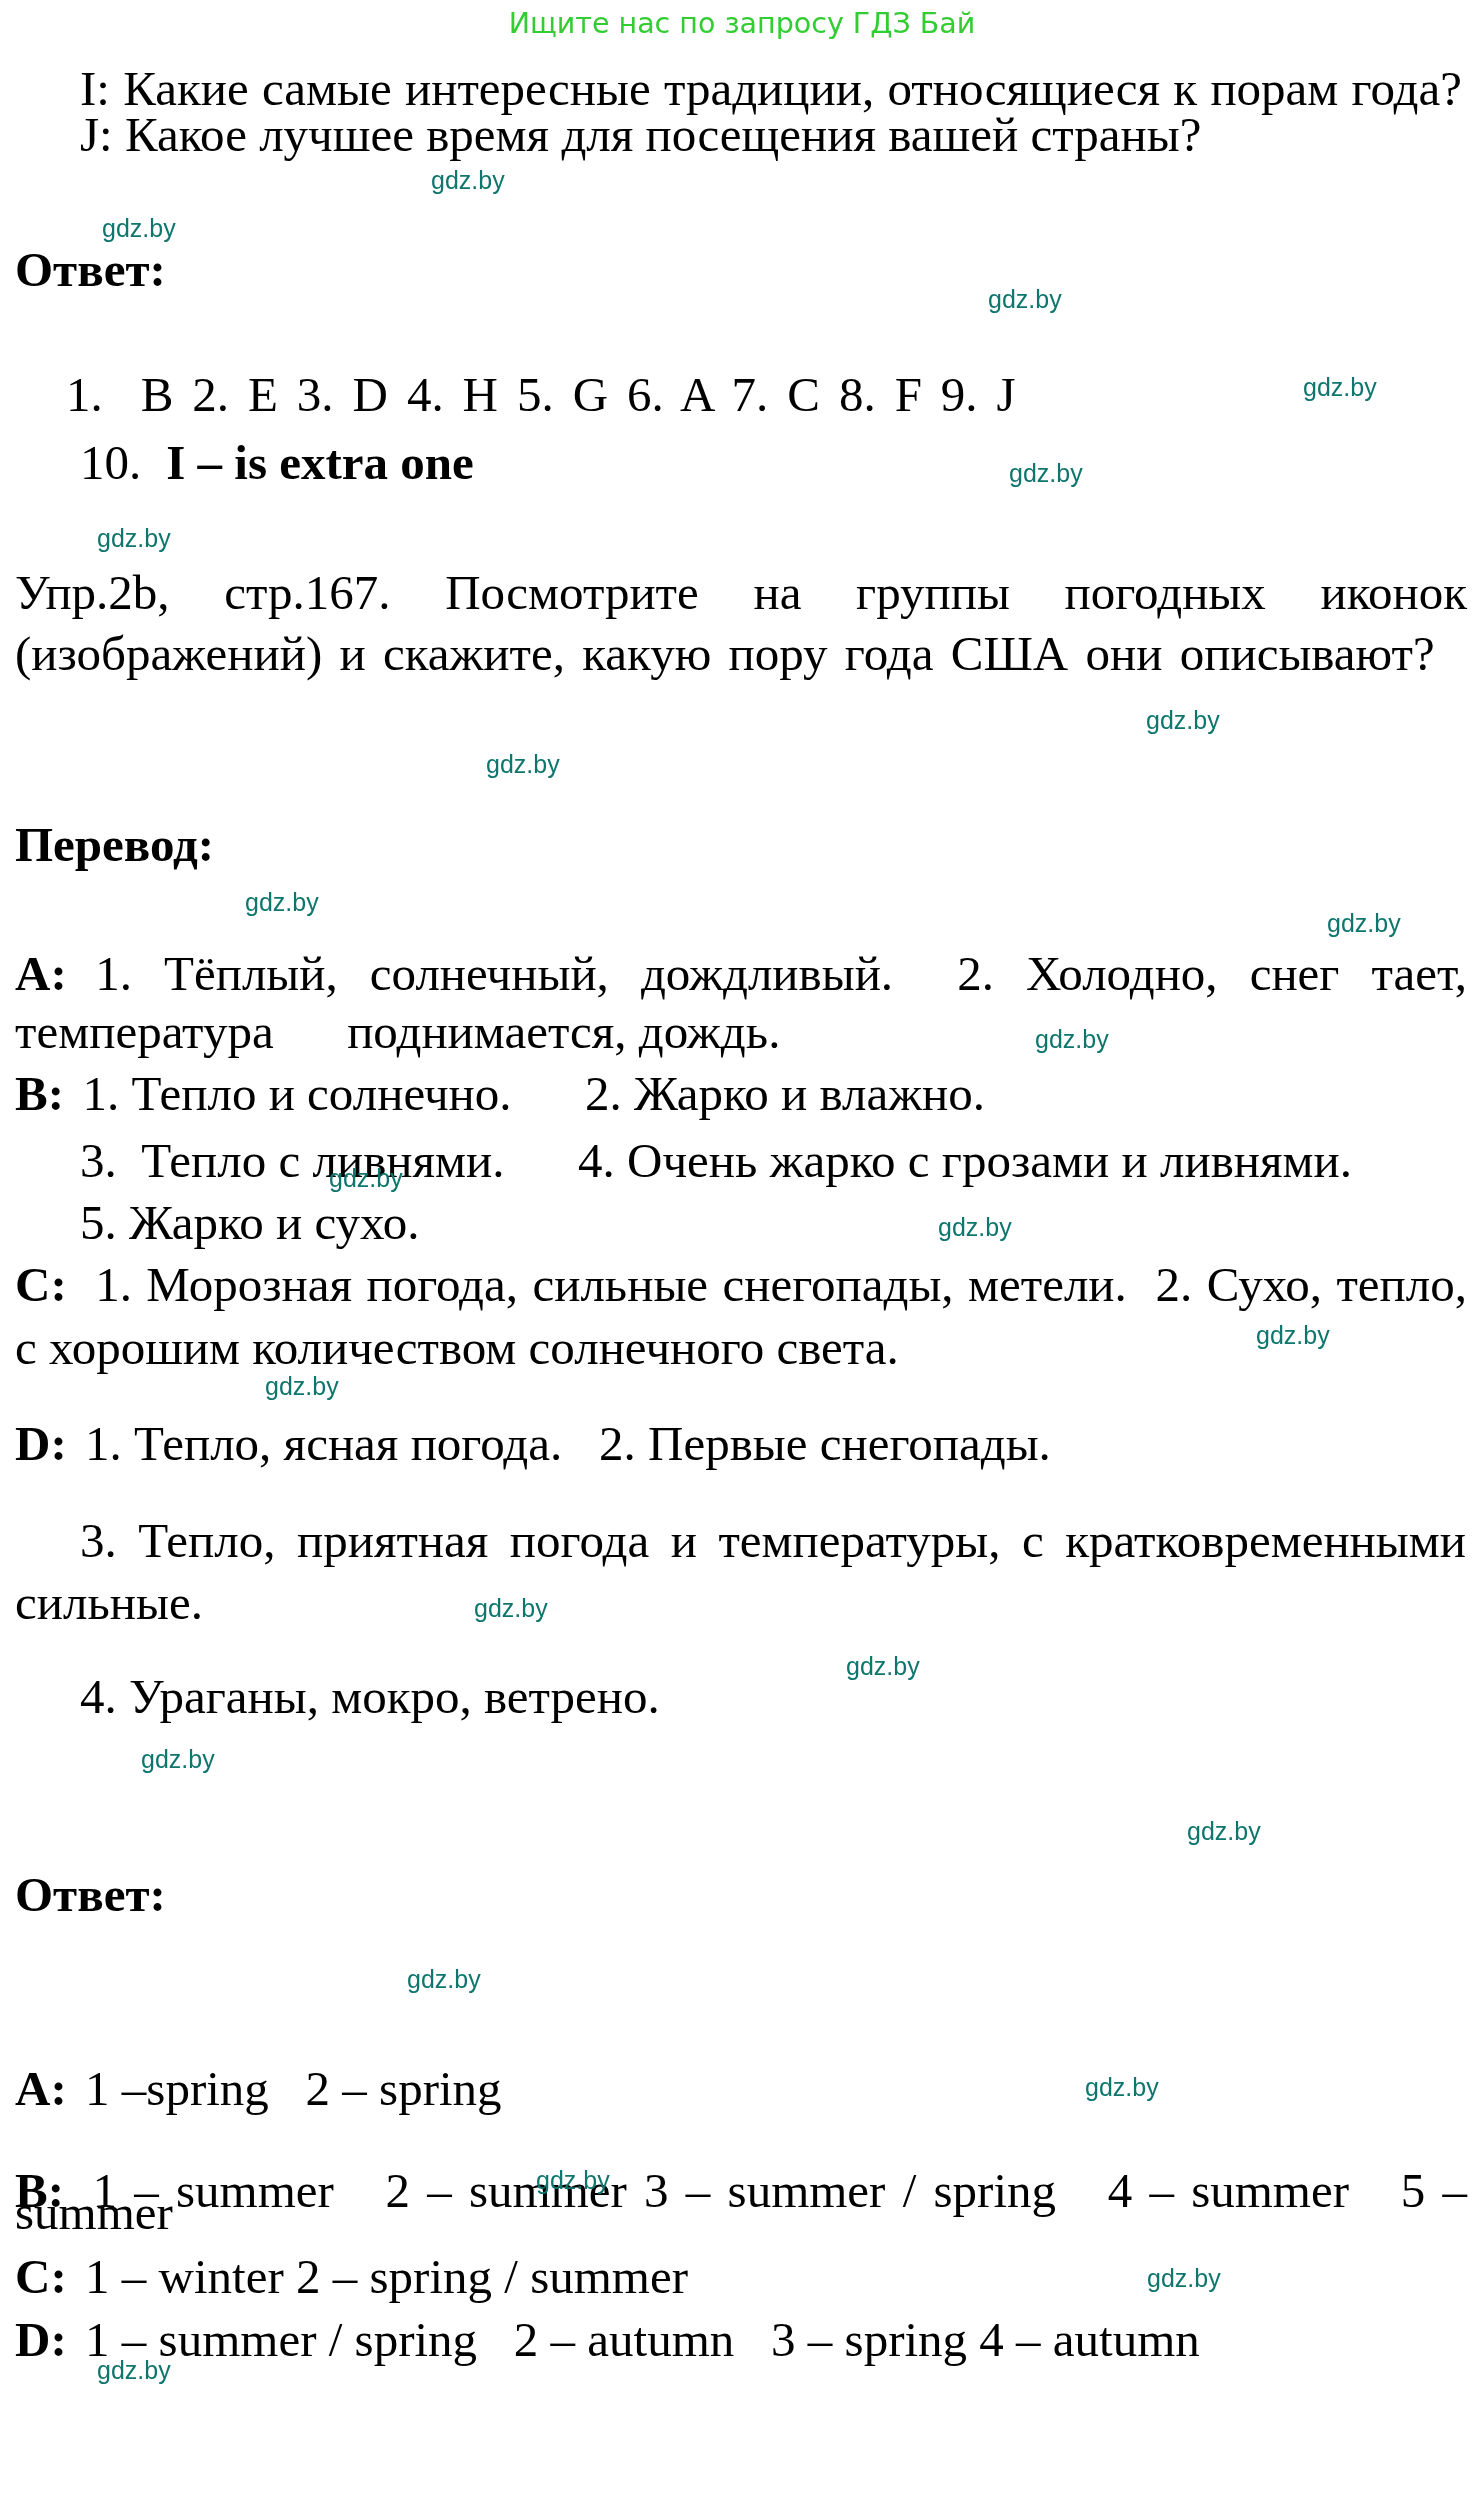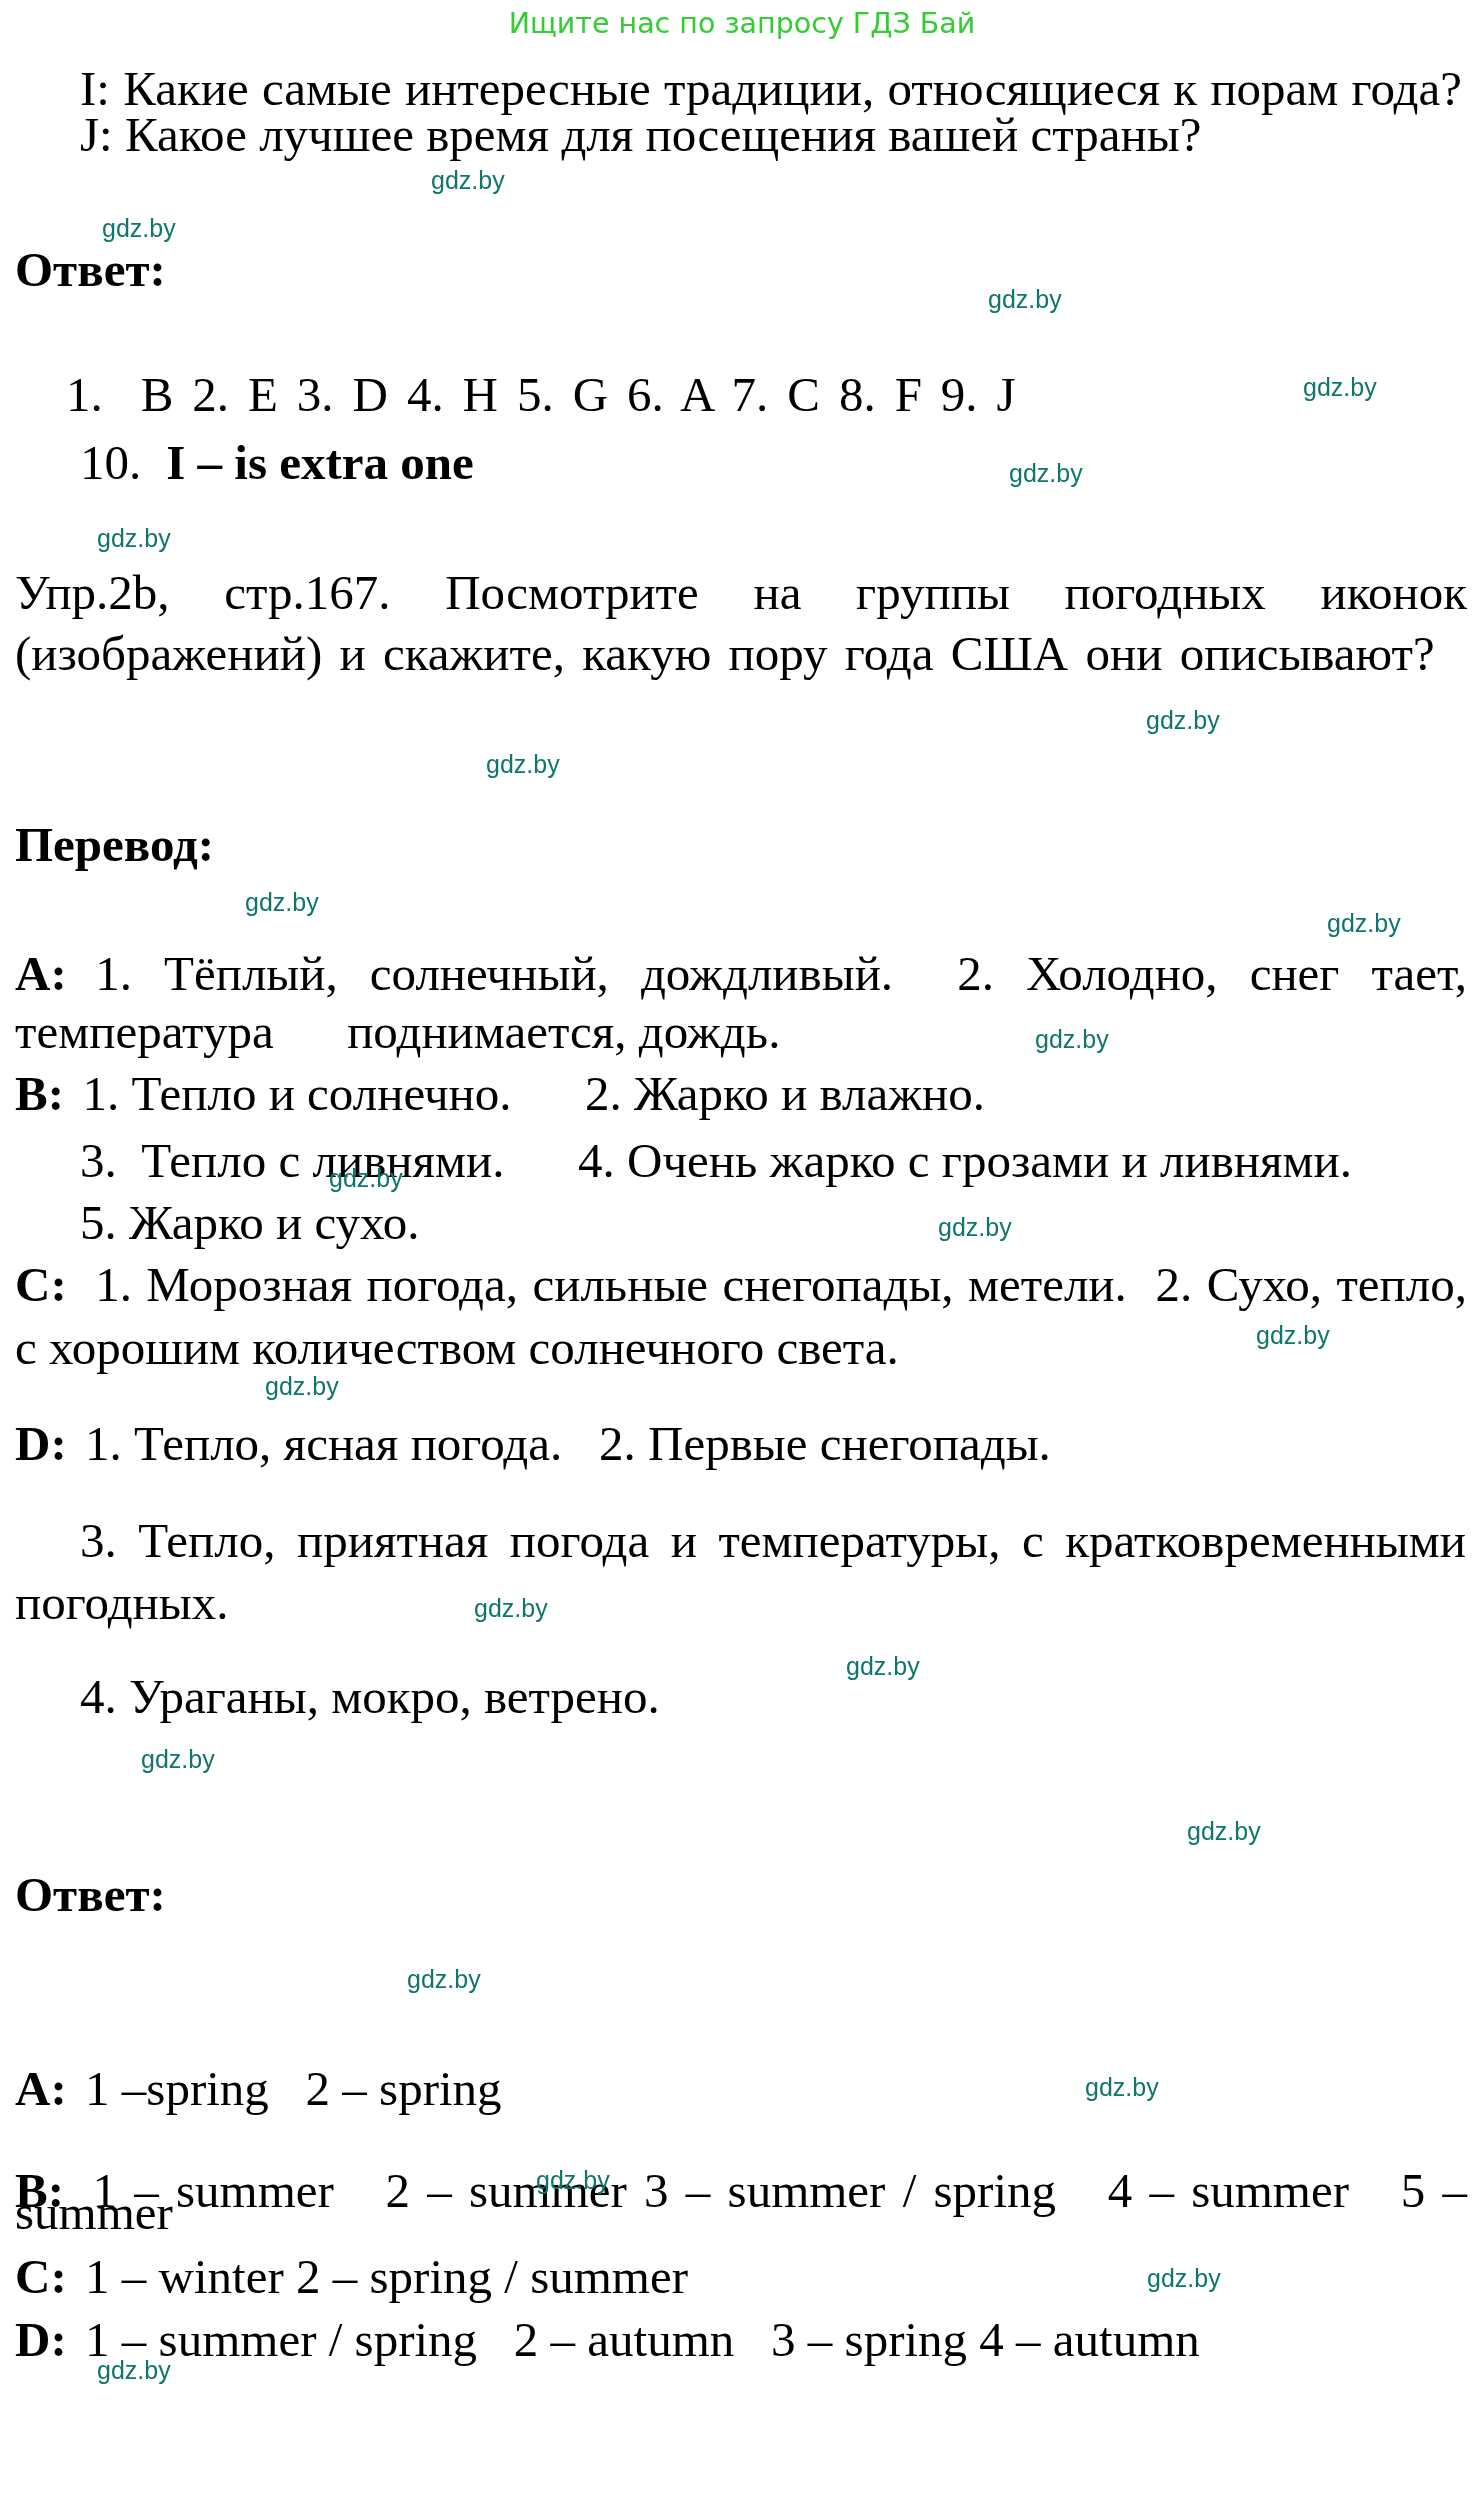--- a/index.html
+++ b/index.html
@@ -45,21 +45,21 @@
 
   <div class="line" style="left:15px;top:1065px;"><span class="lbl">B:</span><span>1. Тепло и солнечно.      2. Жарко и влажно.</span></div>
   <div class="line" style="left:80px;top:1132px;">3.  Тепло с ливнями.      4. Очень жарко с грозами и ливнями.</div>
   <div class="line" style="left:80px;top:1194px;">5. Жарко и сухо.</div>
 
   <div class="line just" style="left:15px;top:1256px;width:1452px;"><span class="lbl">C:</span><span>1. Морозная погода, сильные снегопады, метели.  2. Сухо, тепло,</span></div>
   <div class="line" style="left:15px;top:1319px;">с хорошим количеством солнечного света.</div>
 
   <div class="line" style="left:15px;top:1415px;"><span class="lbl">D:</span><span>1. Тепло, ясная погода.   2. Первые снегопады.</span></div>
   <div class="line just" style="left:80px;top:1512px;width:1386px;">3. Тепло, приятная погода и температуры, с кратковременными</div>
-  <div class="line" style="left:15px;top:1574px;">погодных.</div>
+  <div class="line" style="left:15px;top:1574px;">сильные.</div>
   <div class="line" style="left:80px;top:1668px;">4. Ураганы, мокро, ветрено.</div>
 
   <div class="line b" style="left:15px;top:1866px;">Ответ:</div>
 
   <div class="line" style="left:15px;top:2060px;"><span class="lbl">A:</span><span>1 –spring   2 – spring</span></div>
   <div class="line just" style="left:15px;top:2122px;width:1452px;margin-top:40px;"><span class="lbl">B:</span><span>1 – summer   2 – summer 3 – summer / spring   4 – summer   5 –</span></div>
   <div class="line" style="left:15px;top:2184px;">summer</div>
   <div class="line" style="left:15px;top:2248px;"><span class="lbl">C:</span><span>1 – winter 2 – spring / summer</span></div>
   <div class="line" style="left:15px;top:2311px;"><span class="lbl">D:</span><span>1 – summer / spring   2 – autumn   3 – spring 4 – autumn</span></div>
 

